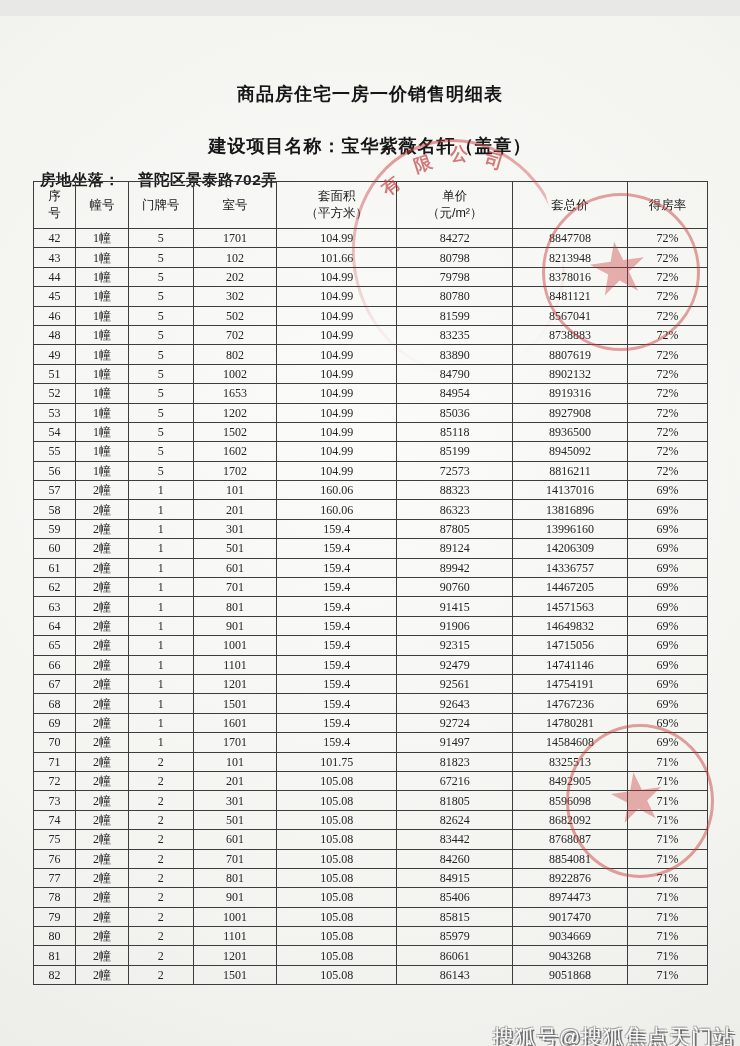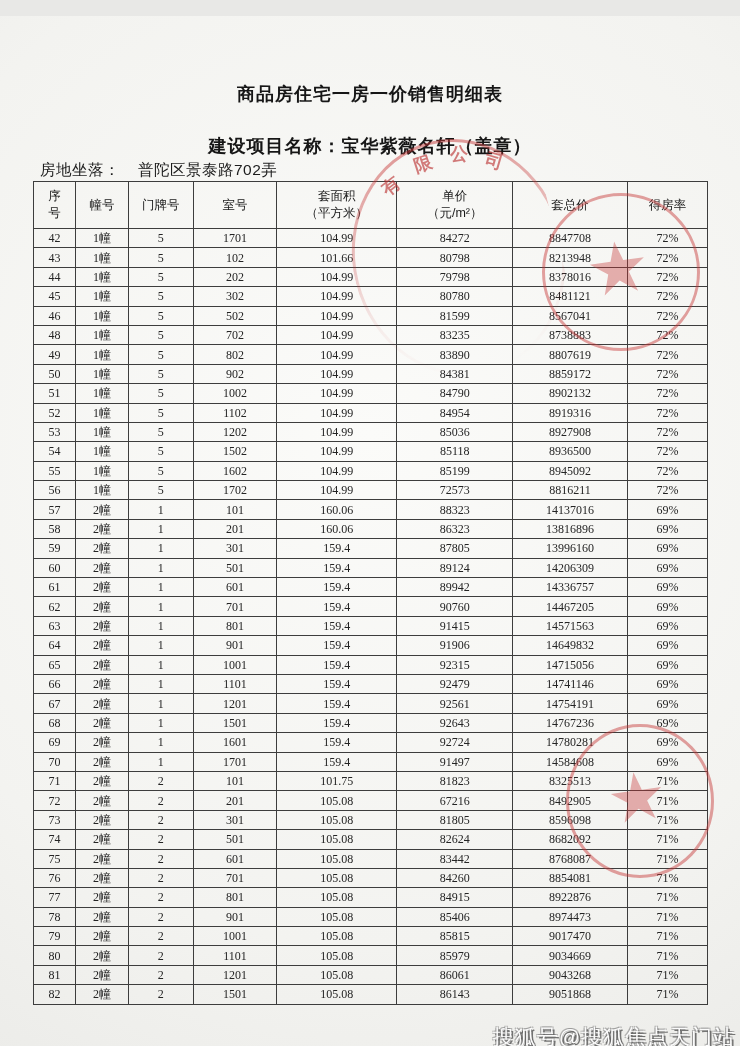--- a/index.html
+++ b/index.html
@@ -12,22 +12,22 @@
   }
   .doc-title{
     position:absolute;top:66px;left:0;width:100%;text-align:center;
     font-size:18px;font-weight:bold;color:#161616;letter-spacing:1px;
   }
   .doc-subtitle{
     position:absolute;top:118px;left:0;width:100%;text-align:center;
     font-size:18px;font-weight:bold;color:#161616;letter-spacing:1px;
   }
   .location-line{
-    position:absolute;top:144px;left:40px;
-    font-size:15.5px;color:#1c1c1c;letter-spacing:.5px;
+    position:absolute;top:154px;left:40px;
+    font-size:15.5px;color:#1c1c1c;letter-spacing:.5px;font-weight:bold;
   }
   .location-line .loc-value{margin-left:18px;}
   table.price-table{
     position:absolute;left:33px;top:165px;width:675px;
     border-collapse:collapse;table-layout:fixed;
     font-family:"Liberation Serif",serif;
   }
   .price-table th,.price-table td{
     border:1px solid #3d3d3d;padding:0;text-align:center;vertical-align:middle;
     overflow:hidden;
@@ -171,44 +171,34 @@
           <td>49</td>
           <td>1幢</td>
           <td>5</td>
           <td>802</td>
           <td>104.99</td>
           <td>83890</td>
           <td>8807619</td>
           <td>72%</td>
         </tr>
         <tr>
-          <td>50</td>
-          <td>1幢</td>
-          <td>5</td>
-          <td>902</td>
-          <td>104.99</td>
-          <td>84381</td>
-          <td>8859172</td>
-          <td>72%</td>
-        </tr>
-        <tr>
           <td>51</td>
           <td>1幢</td>
           <td>5</td>
           <td>1002</td>
           <td>104.99</td>
           <td>84790</td>
           <td>8902132</td>
           <td>72%</td>
         </tr>
         <tr>
           <td>52</td>
           <td>1幢</td>
           <td>5</td>
-          <td>1102</td>
+          <td>1653</td>
           <td>104.99</td>
           <td>84954</td>
           <td>8919316</td>
           <td>72%</td>
         </tr>
         <tr>
           <td>53</td>
           <td>1幢</td>
           <td>5</td>
           <td>1202</td>

